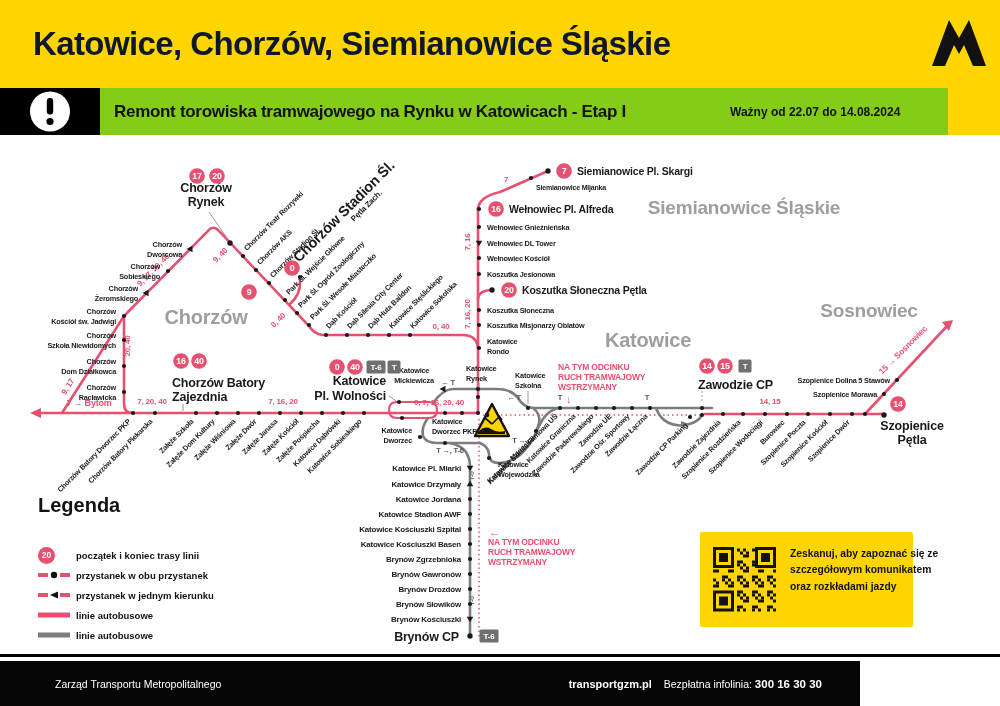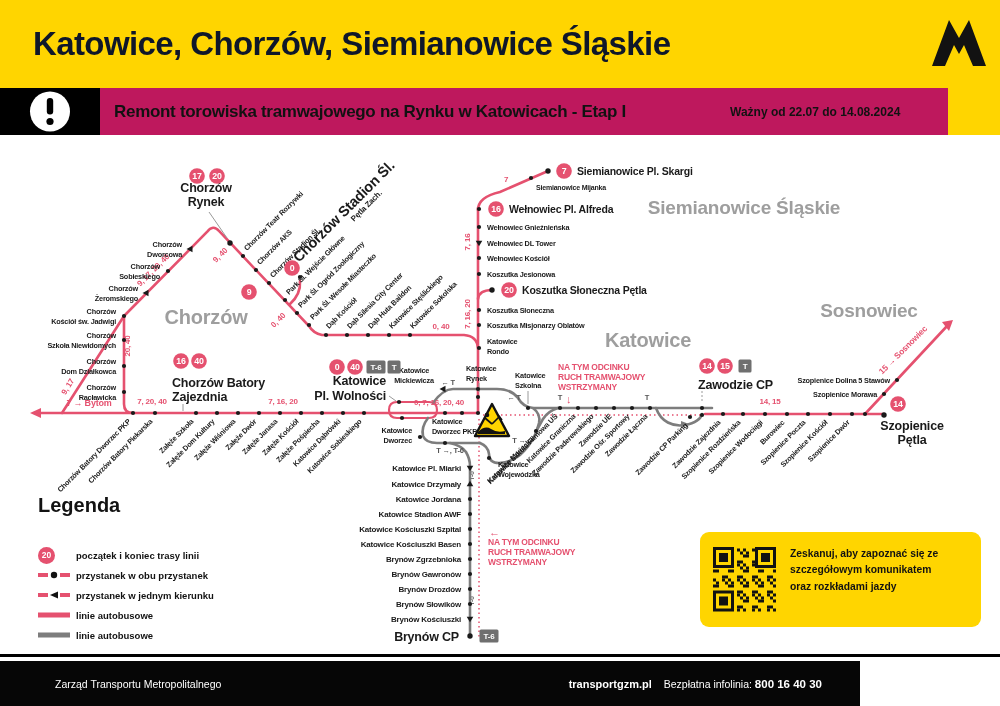--- a/index.html
+++ b/index.html
@@ -1,33 +1,33 @@
 <!DOCTYPE html>
 <html><head>
 <meta charset="utf-8">
 <style>
   html,body{margin:0;padding:0;background:#e9e9e9;font-family:"Liberation Sans",sans-serif;}
   .stage{position:relative;width:1000px;height:706px;background:#fff;overflow:hidden;}
   .header{position:absolute;top:0;left:0;width:1000px;height:88px;background:#ffd500;display:flex;align-items:center;}
   .title{margin-left:33px;font-size:33px;font-weight:700;color:#0f172a;letter-spacing:-0.6px;}
   .logo{position:absolute;right:12px;top:16px;}
-  .alertbar{position:absolute;top:88px;left:0;width:1000px;height:47px;background:#be185d;}
+  .alertbar{position:absolute;top:88px;left:0;width:1000px;height:47px;background:#84cc16;}
   .alert-black{position:absolute;left:0;top:0;width:100px;height:47px;background:#000;}
   .alert-tail{position:absolute;right:0;top:0;width:52px;height:47px;background:#ffd500;}
   .alert-notice{position:absolute;left:114px;top:50%;transform:translateY(-50%);font-size:17px;font-weight:700;color:#121212;letter-spacing:-0.3px;white-space:nowrap;}
   .alert-validity{position:absolute;left:730px;top:50%;transform:translateY(-50%);font-size:12px;font-weight:600;color:#121212;white-space:nowrap;}
   .map-svg{position:absolute;left:0;top:0;}
   .map-svg text{letter-spacing:-0.2px;}
   .legend{position:absolute;left:38px;top:494px;width:260px;}
   .legend-title{font-size:20px;font-weight:700;color:#121212;margin-bottom:28px;}
   .legend-row{display:flex;align-items:center;height:20px;}
   .legend-sym{width:38px;flex:0 0 38px;display:flex;align-items:center;}
   .legend-label{font-size:9.5px;font-weight:700;color:#121212;}
   .badge-circle{width:17px;height:17px;border-radius:50%;background:#e5516f;color:#fff;font-size:8.5px;font-weight:700;display:flex;align-items:center;justify-content:center;}
-  .qr-panel{position:absolute;left:700px;top:532px;width:281px;height:95px;background:#ffd500;border-radius:9px;}
+  .qr-panel{position:absolute;left:700px;top:532px;width:213px;height:95px;background:#ffd500;border-radius:2px;}
   .qr-code{position:absolute;left:13px;top:15px;}
   .qr-text{position:absolute;left:90px;top:14px;width:162px;font-size:10.3px;font-weight:700;color:#121212;line-height:1.58;}
   .rule{position:absolute;left:0;top:654px;width:1000px;height:3px;background:#000;}
   .footer{position:absolute;left:0;top:661px;width:860px;height:45px;background:#060606;display:flex;align-items:center;}
   .footer-org{margin-left:55px;font-size:10.5px;color:#fff;}
   .footer-right{position:absolute;right:38px;display:flex;align-items:flex-start;gap:12px;}
   .footer-site{font-size:11px;font-weight:700;color:#fff;}
   .footer-info{font-size:10.5px;color:#fff;}
   .footer-info b{font-size:11.5px;}
 </style>
@@ -732,18 +732,18 @@
     <div class="qr-text">Zeskanuj, aby zapoznać się ze szczegółowym komunikatem oraz rozkładami jazdy</div>
   </div>
 
   <div class="rule"></div>
   <div class="footer">
     <div class="footer-org">Zarząd Transportu Metropolitalnego</div>
     <div class="footer-right">
       <div class="footer-site">transportgzm.pl</div>
       <div class="footer-info">
         <span>Bezpłatna infolinia:</span>
-        <b>800 16 40 30</b>
+        <b>300 16 30 30</b>
       </div>
     </div>
   </div>
 
 </div>
 
 </body></html>

